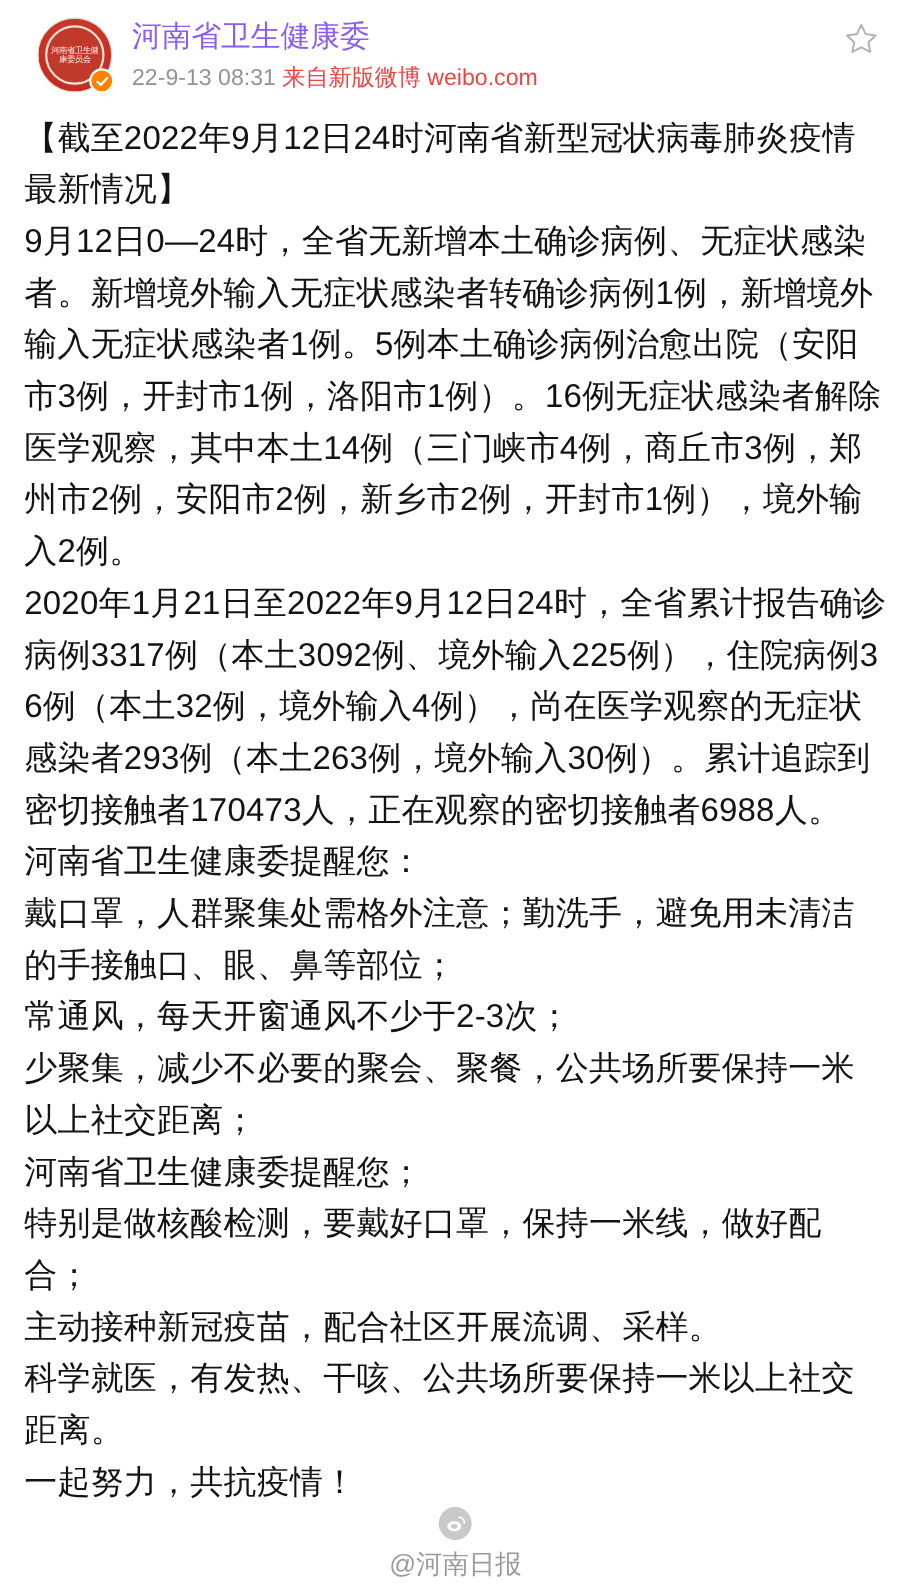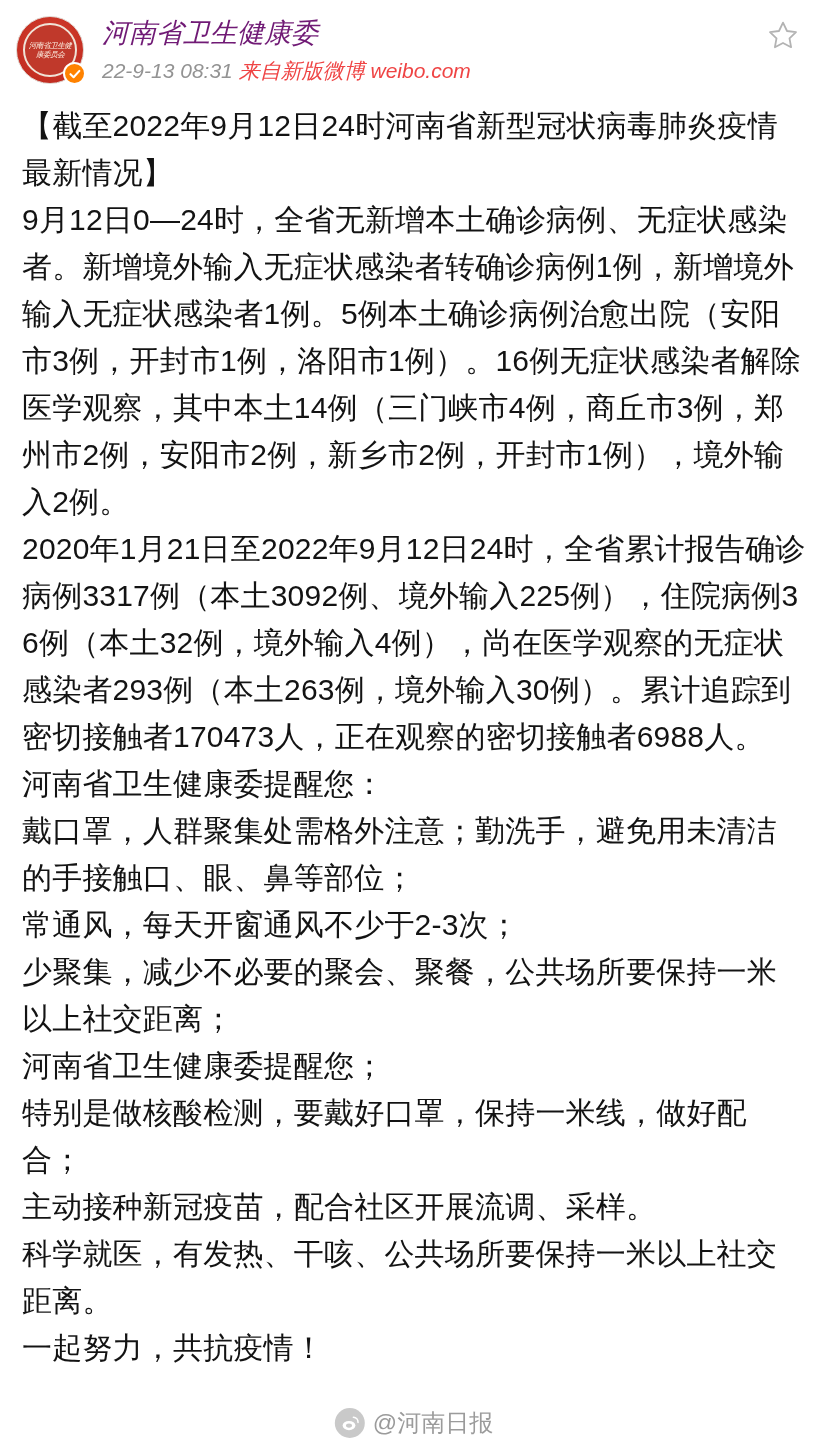--- a/index.html
+++ b/index.html
@@ -13,24 +13,23 @@
     font-family: "Liberation Sans", "DejaVu Sans", sans-serif;
     color: #1a1a1a;
     overflow: hidden;
     position: relative;
   }
 
   
   .post-header {
     display: flex;
     align-items: flex-end;
-    padding: 14px 22px 6px 16px;
-    position: relative;
-    box-sizing: border-box;
-    font-style: italic;
+    padding: 14px 22px 6px 34px;
+    position: relative;
+    box-sizing: border-box;
   }
   .avatar-wrap {
     position: relative;
     width: 68px;
     height: 68px;
     flex: 0 0 68px;
     margin-top: 2px;
   }
   .avatar {
     width: 68px;
@@ -78,21 +77,21 @@
 
   .header-text {
     margin-left: 18px;
     padding-top: 2px;
     flex: 1 1 auto;
     min-width: 0;
   }
   .account-name {
     font-size: 27px;
     line-height: 34px;
-    color: #701a75;
+    color: #8b5cf6;
     font-weight: 400;
     white-space: nowrap;
   }
   .meta-line {
     margin-top: 7px;
     font-size: 21px;
     line-height: 27px;
     color: #939393;
     white-space: nowrap;
   }
@@ -130,20 +129,21 @@
     left: 50%;
     transform: translateX(-50%);
     bottom: 10px;
     display: flex;
     align-items: center;
     gap: 8px;
     color: #9b9b9b;
     font-size: 24px;
     line-height: 30px;
     white-space: nowrap;
+    flex-direction: column;
   }
   .wb-logo {
     width: 30px;
     height: 30px;
     border-radius: 50%;
     background: #c9c9c9;
     display: flex;
     align-items: center;
     justify-content: center;
     color: #ffffff;

